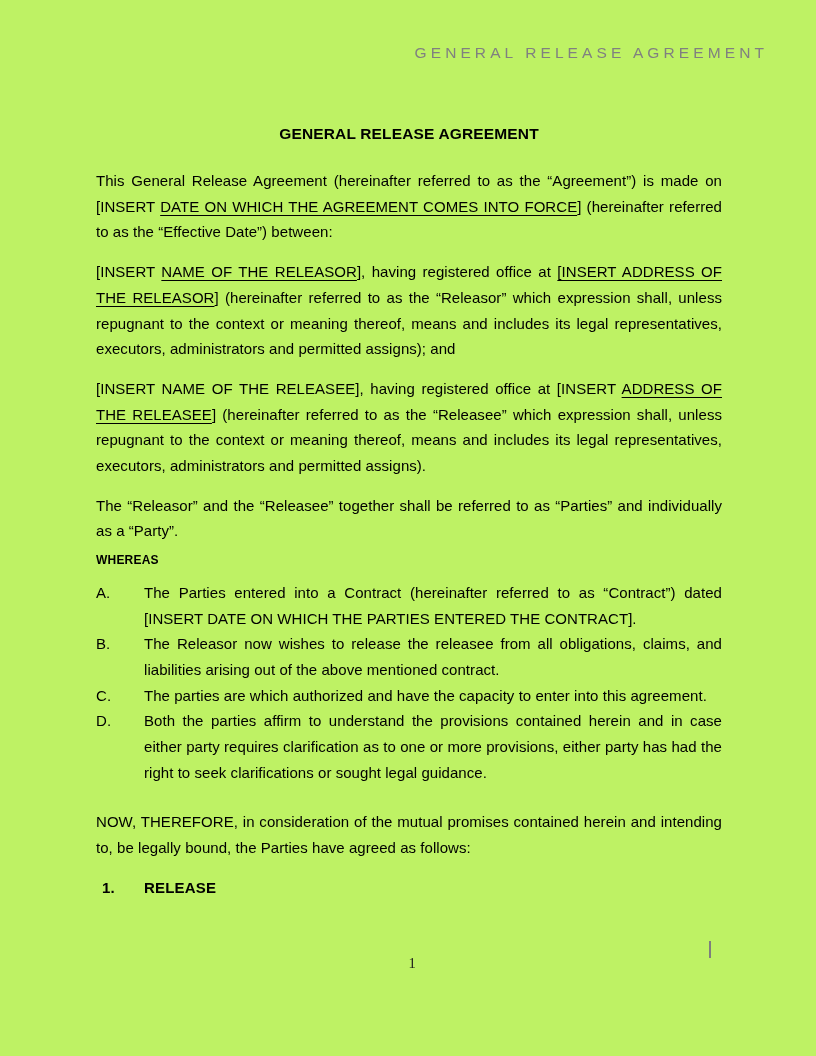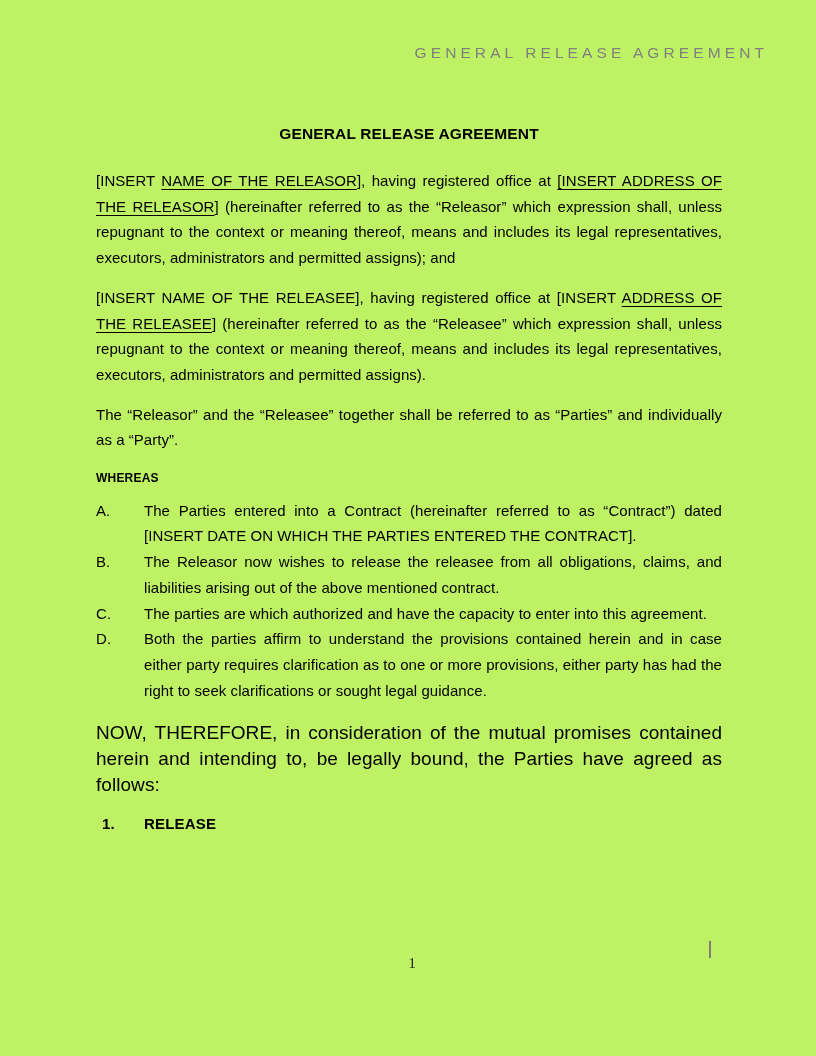--- a/index.html
+++ b/index.html
@@ -56,21 +56,21 @@
   p.para {
     margin: 0 0 14px 0;
     font-size: 15px;
     line-height: 25.7px;
     text-align: justify;
     text-justify: inter-word;
     letter-spacing: 0.05px;
   }
 
   p.para.tight {
-    margin-bottom: 13px;
+    margin-bottom: 4px;
   }
 
   .u {
     text-decoration: underline;
     text-underline-offset: 2.5px;
     text-decoration-thickness: 1px;
   }
 
   .whereas-heading {
     font-size: 12px;
@@ -100,22 +100,22 @@
   ol.alpha-list li .marker {
     position: absolute;
     left: 0;
     top: 0;
     width: 40px;
     text-align: left;
     letter-spacing: 0.05px;
   }
 
   .para-now {
-    margin: 17px 0 0 0;
-    font-size: 19px;
+    margin: 24px 0 0 0;
+    font-size: 15px;
     line-height: 25.7px;
     text-align: justify;
     text-justify: inter-word;
     letter-spacing: 0.05px;
   }
 
   .section-1 {
     position: relative;
     margin: 14px 0 0 0;
     padding-left: 48px;
@@ -158,20 +158,21 @@
 <body>
 
 <div class="page">
 
   <div class="doc-header">GENERAL RELEASE AGREEMENT</div>
 
   <div class="content">
 
     <h1 class="doc-title">GENERAL RELEASE AGREEMENT</h1>
 
+    <p class="para"><span>This General Release Agreement (hereinafter referred to as the “Agreement”) is made on [INSERT </span><span class="u">DATE ON WHICH THE AGREEMENT COMES INTO FORCE</span><span>] (hereinafter referred to as the “Effective Date”) between:</span></p>
 
     <p class="para"><span>[INSERT </span><span class="u">NAME OF THE RELEASOR</span><span>], having registered office at </span><span class="u">[INSERT ADDRESS OF THE RELEASOR</span><span>] (hereinafter referred to as the “Releasor” which expression shall, unless repugnant to the context or meaning thereof, means and includes its legal representatives, executors, administrators and permitted assigns); and</span></p>
 
     <p class="para"><span>[INSERT NAME OF THE RELEASEE], having registered office at [INSERT </span><span class="u">ADDRESS OF THE RELEASEE</span><span>] (hereinafter referred to as the “Releasee” which expression shall, unless repugnant to the context or meaning thereof, means and includes its legal representatives, executors, administrators and permitted assigns).</span></p>
 
     <p class="para tight">The “Releasor” and the “Releasee” together shall be referred to as “Parties” and individually as a “Party”.</p>
 
     <div class="whereas-heading">WHEREAS</div>
 
     <ol class="alpha-list">

